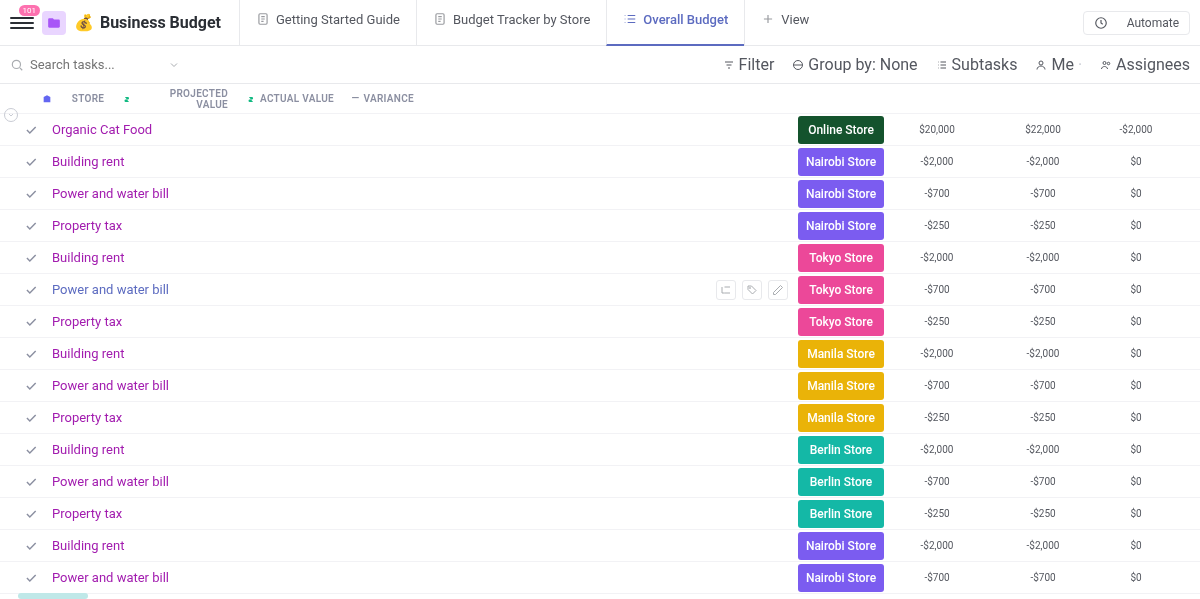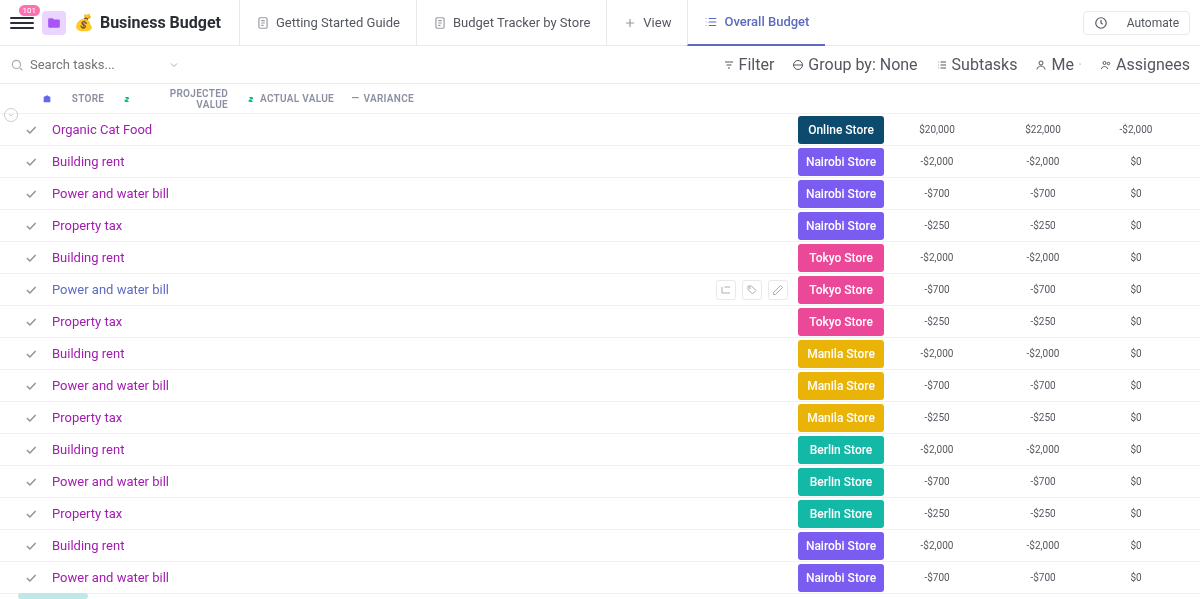--- a/index.html
+++ b/index.html
@@ -8,21 +8,21 @@
 .topbar { display: flex; align-items: center; height: 46px; border-bottom: 1px solid #e8e9ec; padding: 0 10px; }
 .hamburger { width: 24px; height: 24px; display: flex; flex-direction: column; justify-content: center; gap: 3px; margin-right: 8px; cursor: pointer; position: relative; }
 .hamburger span { height: 2px; background: #2a2e34; border-radius: 1px; }
 .hamburger .badge { position: absolute; top: -6px; right: -6px; background: #fd71af; color: #fff; font-size: 8px; padding: 1px 4px; border-radius: 6px; font-weight: 400; }
 .folder-icon { width: 24px; height: 24px; background: #e9d5ff; border-radius: 4px; display: flex; align-items: center; justify-content: center; margin-right: 8px; }
 .folder-icon svg { fill: #a855f7; }
 .title-emoji { margin-right: 6px; font-size: 16px; }
 .title { font-weight: 700; font-size: 16px; color: #2a2e34; margin-right: 18px; }
 
 .tabs { display: flex; align-items: center; gap: 0; }
-.tab { display: flex; align-items: center; gap: 6px; padding: 0 16px; height: 46px; color: #54575f; cursor: pointer; border-left: 1px solid #e8e9ec; font-size: 13px; }
+.tab { display: flex; gap: 6px; padding: 12px 16px; height: 46px; color: #54575f; cursor: pointer; border-left: 1px solid #e8e9ec; font-size: 13px; }
 .tab.active { color: #5c6bc0; border-bottom: 2px solid #5c6bc0; font-weight: 500; }
 .tab-icon { width: 14px; height: 14px; opacity: 0.6; }
 .tab.active .tab-icon { opacity: 1; }
 
 .automate { margin-left: auto; display: flex; align-items: center; gap: 19px; padding: 4px 10px; border: 1px solid #e8e9ec; border-radius: 4px; color: #54575f; cursor: pointer; font-size: 12px; }
 
 .toolbar { display: flex; align-items: center; height: 38px; border-bottom: 1px solid #e8e9ec; padding: 0 10px; }
 .search-box { display: flex; align-items: center; gap: 6px; color: #a9acb0; }
 .search-box input { border: none; outline: none; font-size: 13px; width: 120px; color: #8b5cf6; }
 .chevron-down { width: 12px; height: 12px; color: #a9acb0; margin-left: 12px; }
@@ -75,31 +75,31 @@
         </svg>
         <span>Getting Started Guide</span>
       </div>
       <div class="tab">
         <svg class="tab-icon" viewBox="0 0 24 24" fill="none" stroke="currentColor" stroke-width="2">
           <rect x="5" y="3" width="14" height="18" rx="2"></rect>
           <path d="M9 8h6M9 12h6M9 16h4"></path>
         </svg>
         <span>Budget Tracker by Store</span>
       </div>
+      <div class="tab active">
+        <svg class="tab-icon" viewBox="0 0 24 24" fill="none" stroke="currentColor" stroke-width="2">
+          <path d="M8 6h13M8 12h13M8 18h13M3 6h1M3 12h1M3 18h1"></path>
+        </svg>
+        <span>Overall Budget</span>
+      </div>
       <div class="tab">
         <svg class="tab-icon" viewBox="0 0 24 24" fill="none" stroke="currentColor" stroke-width="2">
           <path d="M12 5v14M5 12h14"></path>
         </svg>
         <span>View</span>
-      </div>
-      <div class="tab active">
-        <svg class="tab-icon" viewBox="0 0 24 24" fill="none" stroke="currentColor" stroke-width="2">
-          <path d="M8 6h13M8 12h13M8 18h13M3 6h1M3 12h1M3 18h1"></path>
-        </svg>
-        <span>Overall Budget</span>
       </div>
     </div>
 
   <div class="automate">
     <svg width="14" height="14" viewBox="0 0 24 24" fill="none" stroke="currentColor" stroke-width="2">
         <circle cx="12" cy="12" r="9"></circle>
         <path d="M12 7v5l3 2"></path>
       </svg>
     <span>Automate</span>
   </div>
@@ -185,21 +185,21 @@
     <span>VARIANCE</span>
   </div>
 </div>
 
 <div class="rows" id="rows-container">
     <div class="row">
       <svg class="check" viewBox="0 0 24 24" fill="none" stroke="currentColor" stroke-width="2.5">
         <path d="M5 12l5 5L20 7"></path>
       </svg>
       <span class="task-name">Organic Cat Food</span>
-      <div class="store-tag" style="background:#0c4a6e">Online Store</div>
+      <div class="store-tag" style="background:#14532d">Online Store</div>
       <div class="cell-num">$20,000</div>
       <div class="cell-num">$22,000</div>
       <div class="cell-num" style="width:80px">-$2,000</div>
     </div>
     <div class="row">
       <svg class="check" viewBox="0 0 24 24" fill="none" stroke="currentColor" stroke-width="2.5">
         <path d="M5 12l5 5L20 7"></path>
       </svg>
       <span class="task-name">Building rent</span>
       <div class="store-tag" style="background:#7b5cf0">Nairobi Store</div>

